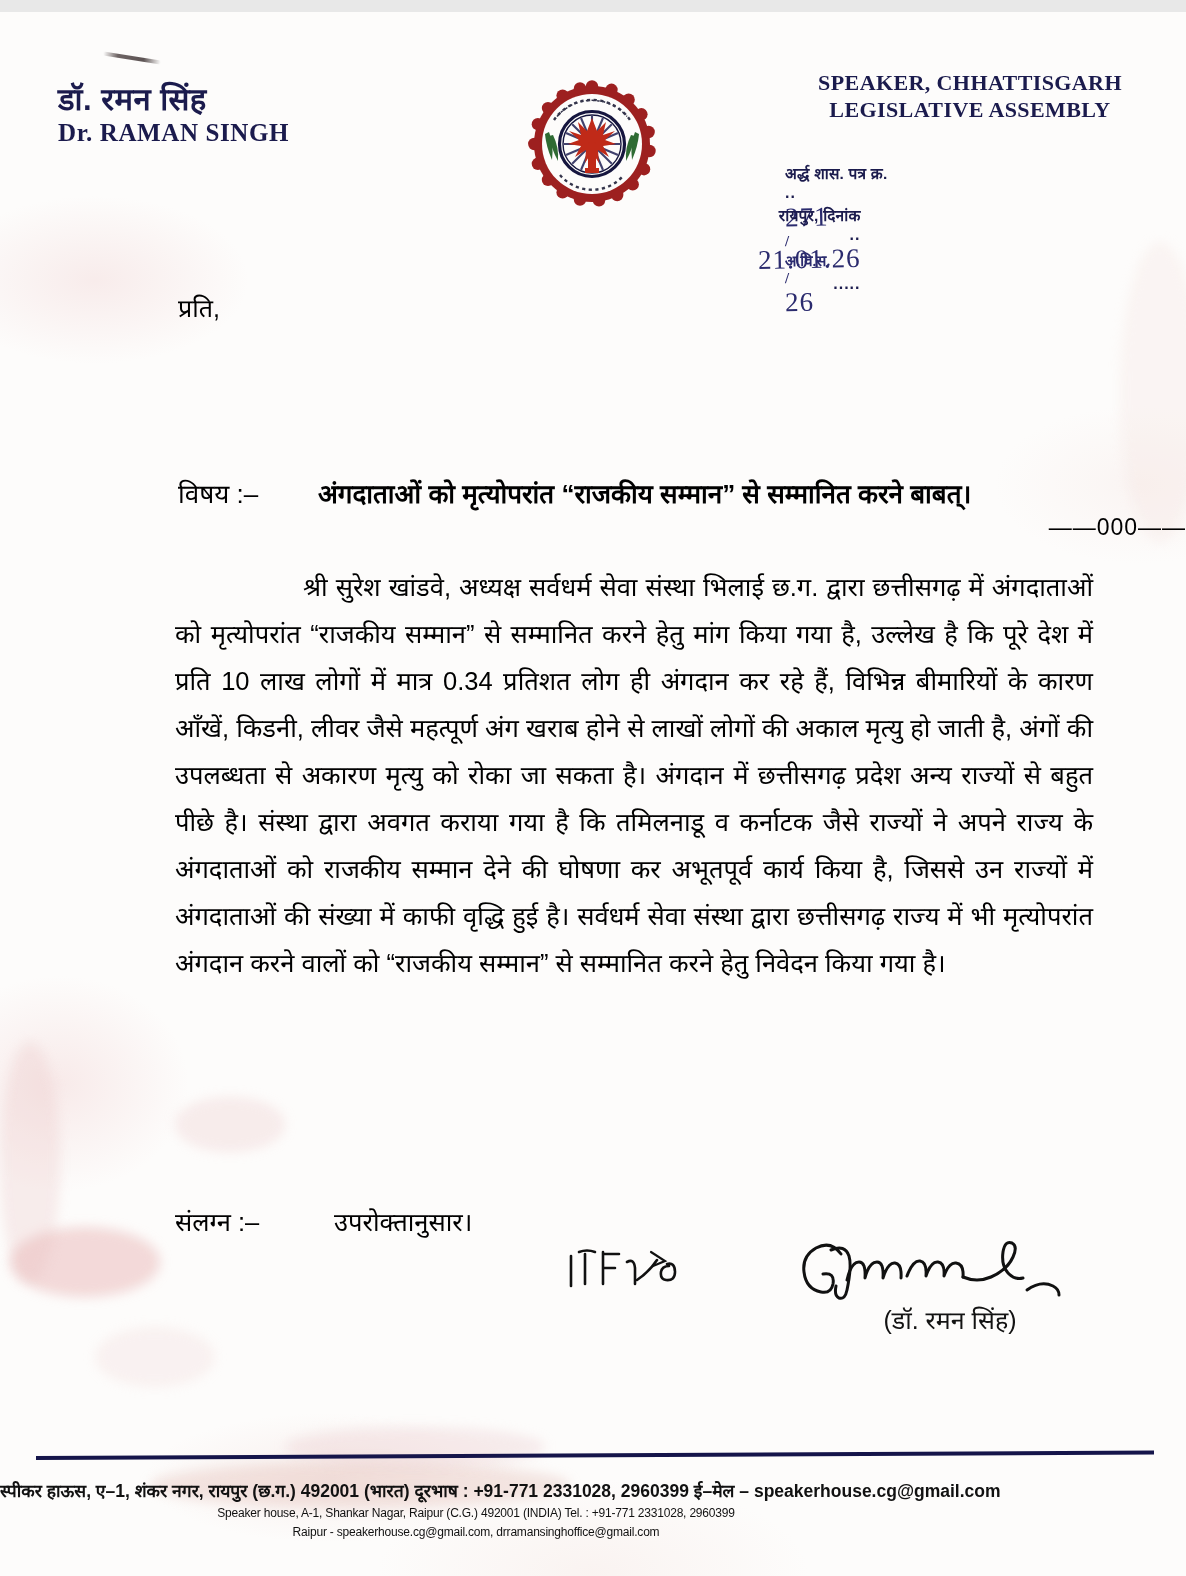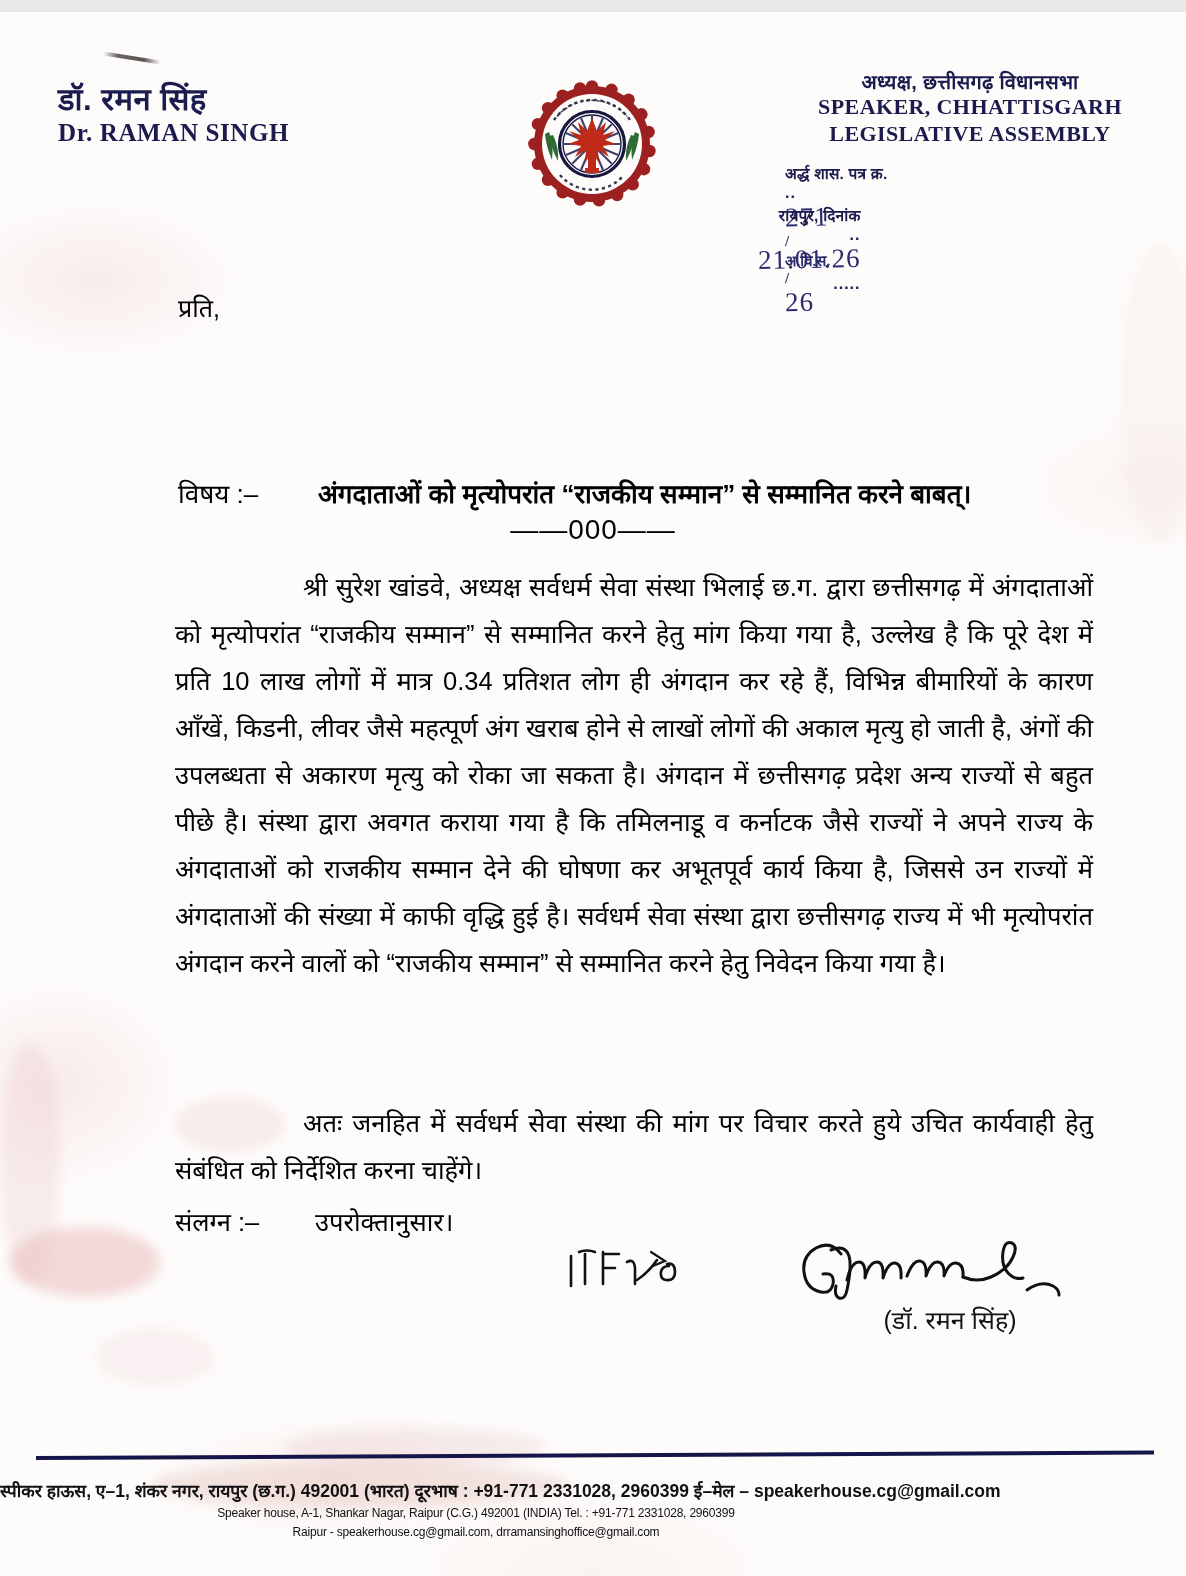--- a/index.html
+++ b/index.html
@@ -165,22 +165,22 @@
     font-size: 26px;
     white-space: nowrap;
   }
   .subject-row .sub-label { width: 140px; flex: 0 0 140px; }
   .subject-row .sub-text  { font-weight: 700; }
   .ornament {
     position: absolute;
     left: 0;
     top: 502px;
     width: 1186px;
-    text-align: center;
-    font-size: 28px;
+    text-align: right;
+    font-size: 23px;
     letter-spacing: 1px;
   }
   .para {
     position: absolute;
     left: 175px;
     width: 918px;
     font-size: 25.5px;
     line-height: 47px;
     text-align: justify;
     text-align-last: left;
@@ -191,20 +191,21 @@
   #para-2 .indent { display: inline-block; width: 128px; }
 
   .enclosure {
     position: absolute;
     left: 175px;
     top: 1192px;
     font-size: 25.5px;
     display: flex;
     align-items: baseline;
     white-space: nowrap;
+    gap: 19px;
   }
   .enclosure .enc-label { width: 140px; flex: 0 0 140px; }
 
   
   .initials {
     position: absolute;
     left: 563px;
     top: 1222px;
     width: 130px;
     height: 70px;
@@ -342,21 +343,20 @@
         <g fill="#c02a18">
           <path d="M64 38 l5 13 l9 -9 l-3 13 l12 -4 l-10 9 l11 4 l-13 2 l6 11 l-11 -7 l1 13 l-7 -11 l-7 11 l1 -13 l-11 7 l6 -11 l-13 -2 l11 -4 l-10 -9 l12 4 l-3 -13 l9 9 z"></path>
           <rect x="60" y="62" width="8" height="28" rx="2"></rect>
           <path d="M57 88 h14 v5 h-14 z"></path>
         </g>
       </g>
     </svg>
   </div>
 
   <div class="right-head">
-    <div class="rh-hi">अध्यक्ष, छत्तीसगढ़ विधानसभा</div>
     <div class="rh-en">SPEAKER, CHHATTISGARH</div>
     <div class="rh-en">LEGISLATIVE ASSEMBLY</div>
   </div>
 
   <div class="ref-row" id="ref-line">
     <span class="lbl">अर्द्ध शास. पत्र क्र.</span>
     <span class="dots">..</span>
     <span class="hand">271</span>
     <span class="hand sm">/</span>
     <span class="hand sm">अ.वि.स.</span>
@@ -378,23 +378,20 @@
     <span class="sub-label">विषय :–</span>
     <span class="sub-text">अंगदाताओं को मृत्योपरांत “राजकीय सम्मान” से सम्मानित करने बाबत्।</span>
   </div>
 
   <div class="ornament">——000——</div>
 
   <div class="para" id="para-1">
     <span class="indent"></span><span>श्री सुरेश खांडवे, अध्यक्ष सर्वधर्म सेवा संस्था भिलाई छ.ग. द्वारा छत्तीसगढ़ में अंगदाताओं को मृत्योपरांत “राजकीय सम्मान” से सम्मानित करने हेतु मांग किया गया है, उल्लेख है कि पूरे देश में प्रति 10 लाख लोगों में मात्र 0.34 प्रतिशत लोग ही अंगदान कर रहे हैं, विभिन्न बीमारियों के कारण ऑंखें, किडनी, लीवर जैसे महत्पूर्ण अंग खराब होने से लाखों लोगों की अकाल मृत्यु हो जाती है, अंगों की उपलब्धता से अकारण मृत्यु को रोका जा सकता है। अंगदान में छत्तीसगढ़ प्रदेश अन्य राज्यों से बहुत पीछे है। संस्था द्वारा अवगत कराया गया है कि तमिलनाडू व कर्नाटक जैसे राज्यों ने अपने राज्य के अंगदाताओं को राजकीय सम्मान देने की घोषणा कर अभूतपूर्व कार्य किया है, जिससे उन राज्यों में अंगदाताओं की संख्या में काफी वृद्धि हुई है। सर्वधर्म सेवा संस्था द्वारा छत्तीसगढ़ राज्य में भी मृत्योपरांत अंगदान करने वालों को “राजकीय सम्मान” से सम्मानित करने हेतु निवेदन किया गया है।</span>
   </div>
 
-  <div class="para" id="para-2">
-    <span class="indent"></span><span>अतः जनहित में सर्वधर्म सेवा संस्था की मांग पर विचार करते हुये उचित कार्यवाही हेतु संबंधित को निर्देशित करना चाहेंगे।</span>
-  </div>
 
   <div class="enclosure">
     <span class="enc-label">संलग्न :–</span>
     <span>उपरोक्तानुसार।</span>
   </div>
 
   <div class="initials">
     <svg viewBox="0 0 130 70" width="130" height="70" aria-hidden="true">
       <g stroke="#111" stroke-width="2.6" fill="none" stroke-linecap="round">
         <path d="M8 22 l0 30"></path>

